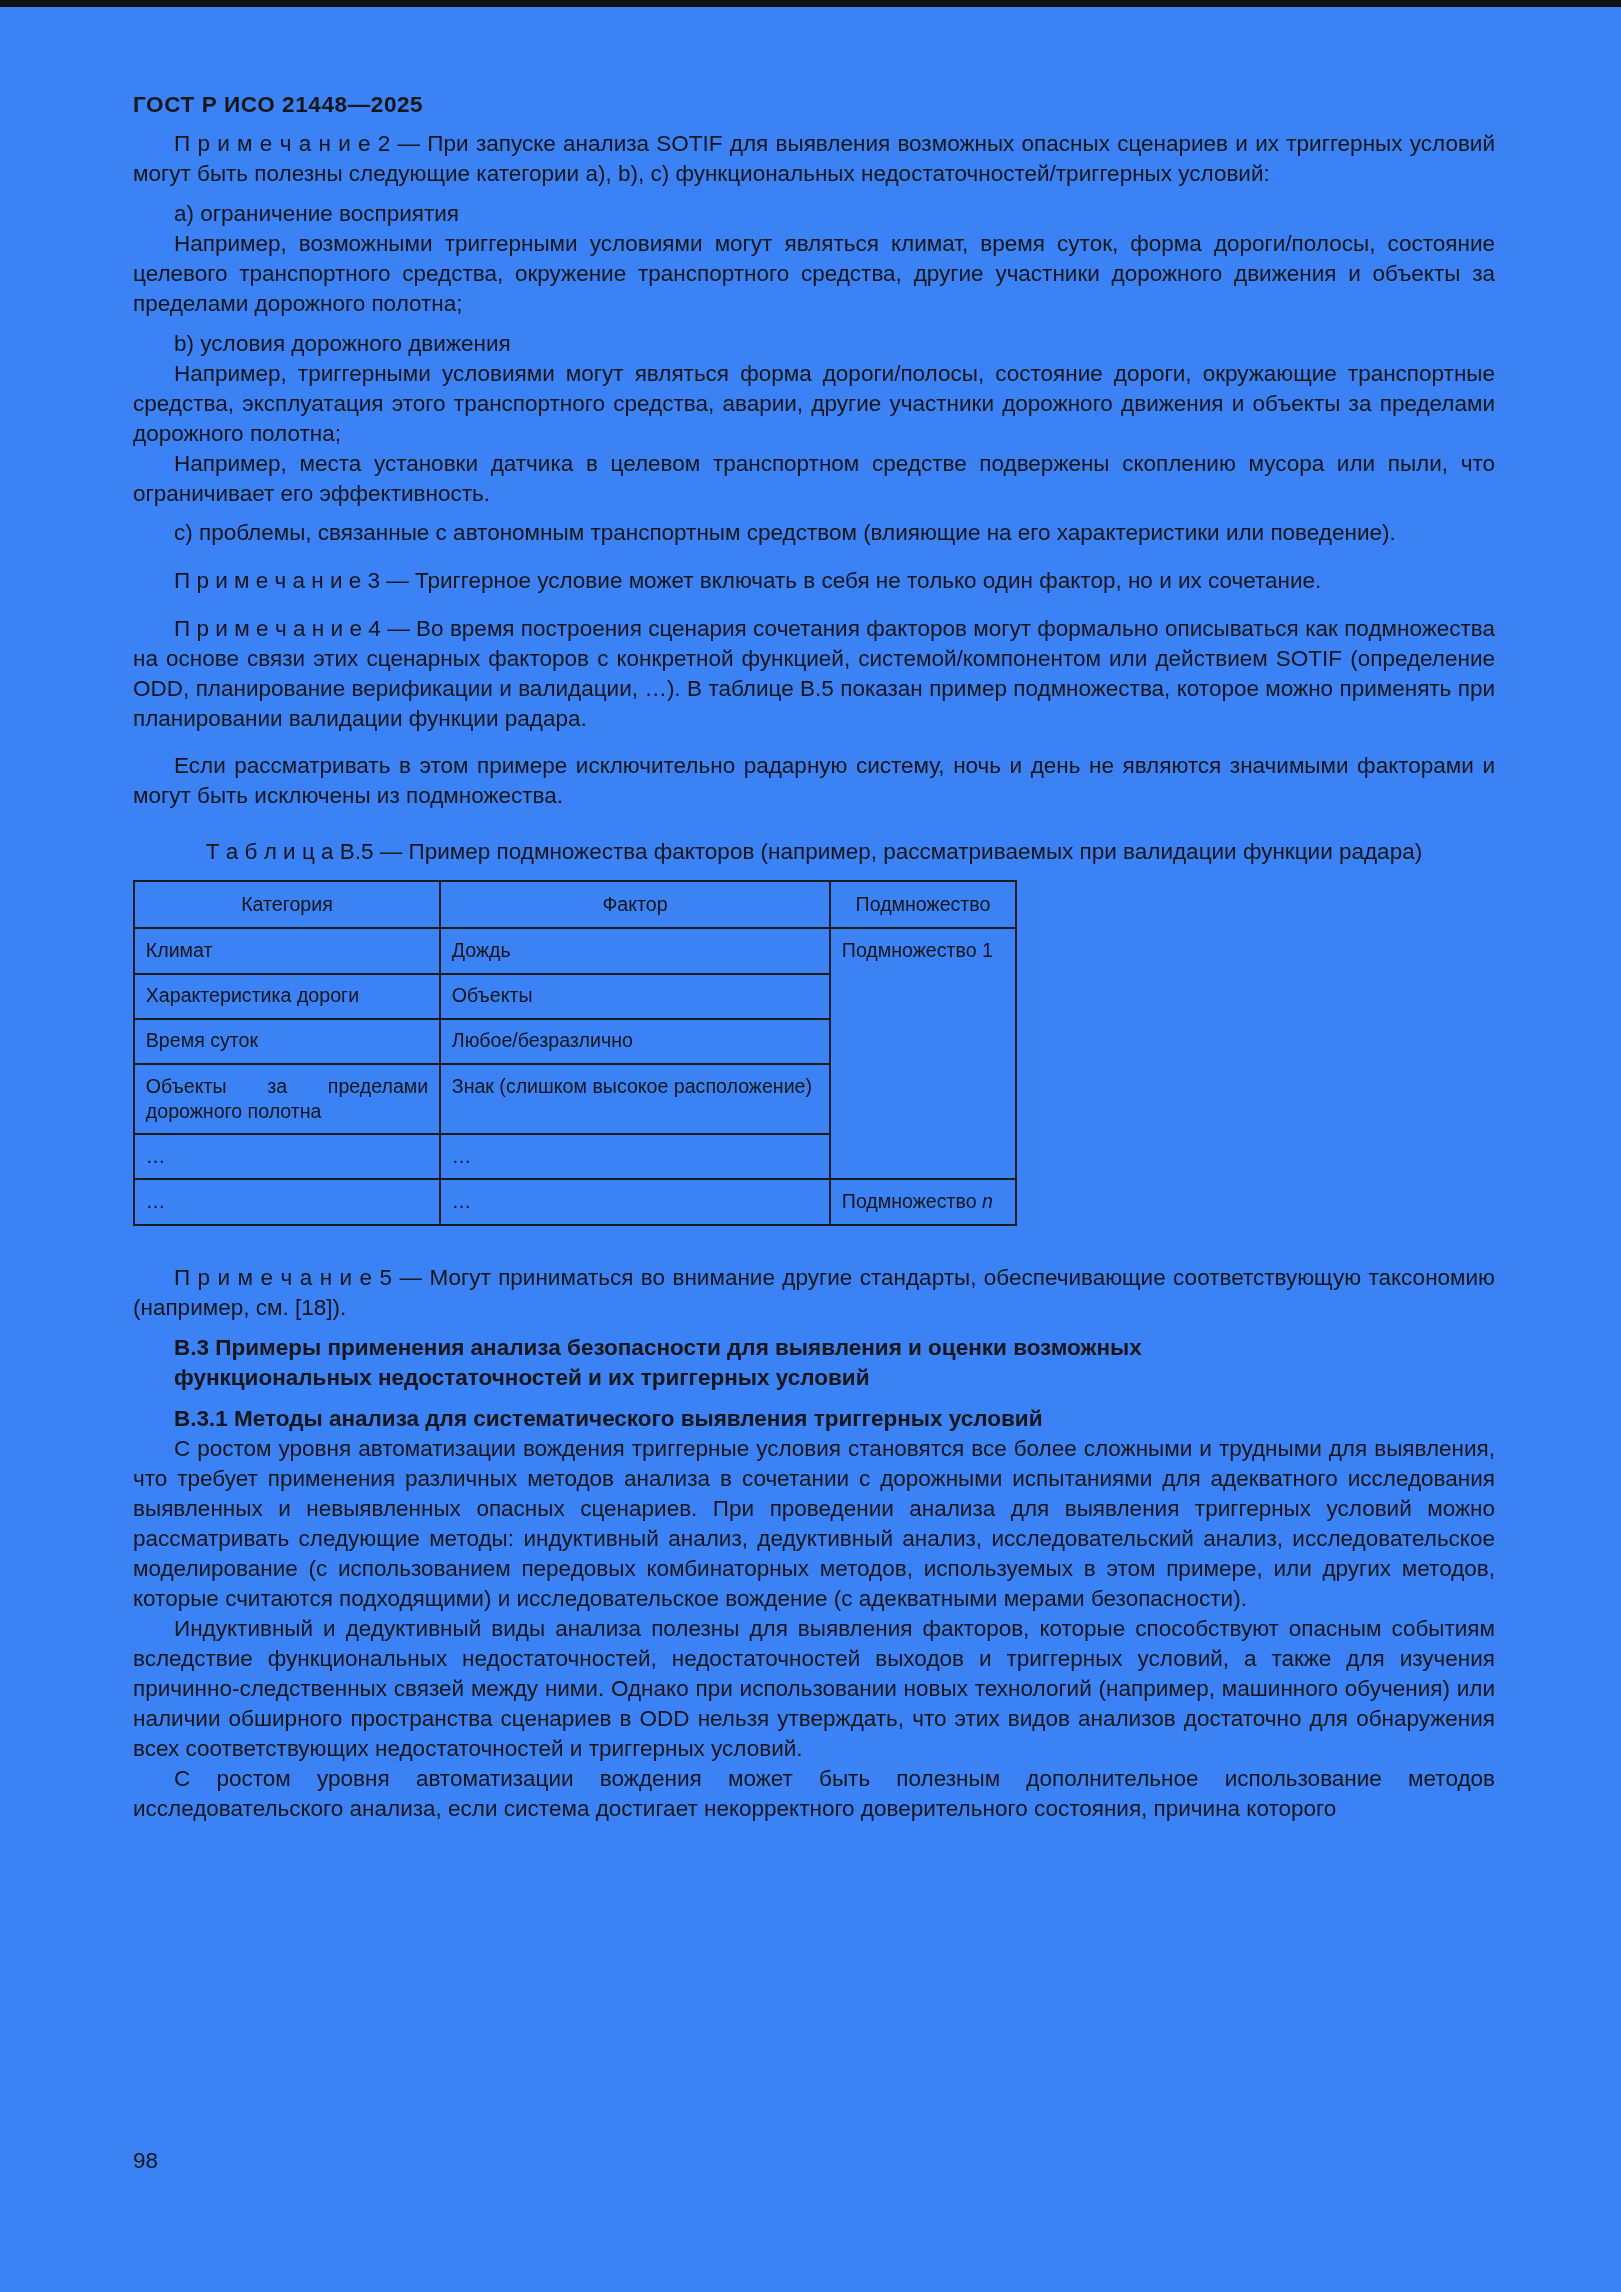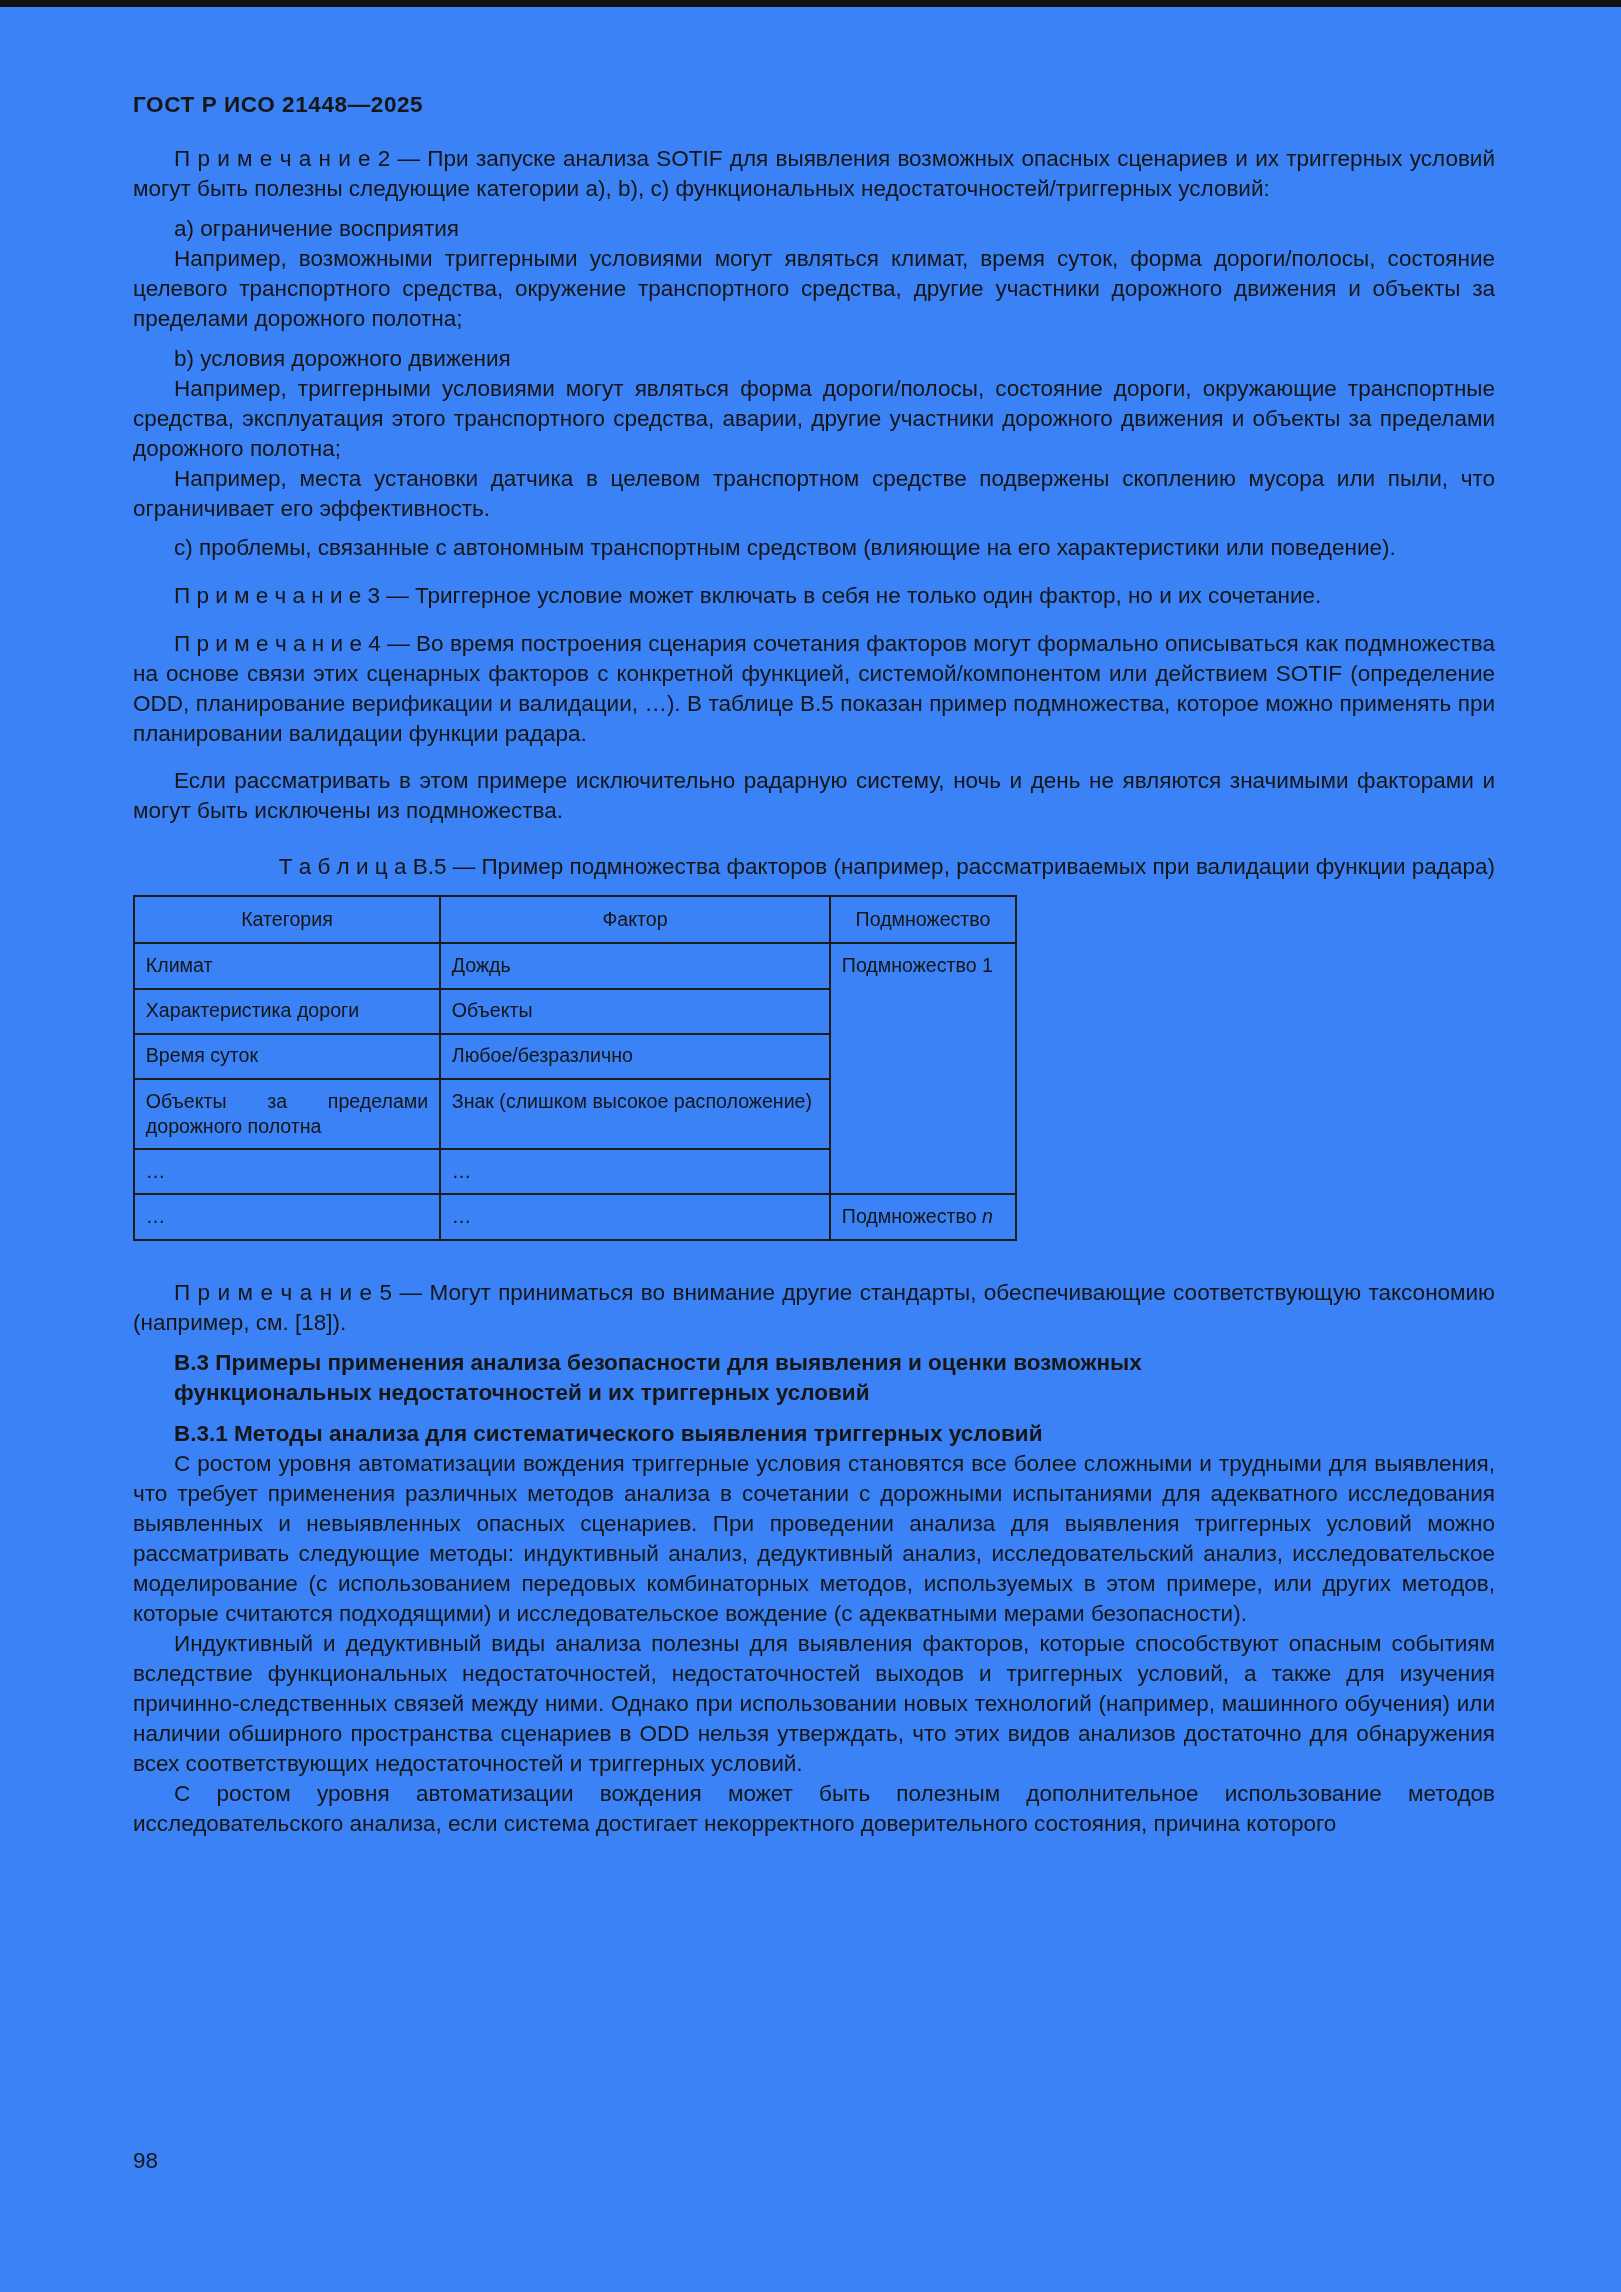--- a/index.html
+++ b/index.html
@@ -26,40 +26,40 @@
     position: absolute;
     top: 92px;
     left: 133px;
     font-size: 22.5px;
     font-weight: bold;
     letter-spacing: 0.6px;
   }
 
   .content {
     position: absolute;
-    top: 144px;
+    top: 129px;
     left: 133px;
     width: 1362px;
   }
 
   p {
     margin: 0;
     font-size: 22.5px;
     line-height: 30px;
     text-align: justify;
   }
 
   .indent { text-indent: 41px; }
 
   .gap-s  { margin-top: 9.8px; }
   .gap-m  { margin-top: 17.6px; }
 
   .table-caption {
     margin-top: 25.5px;
-    text-align: right;
+    text-align: center;
   }
 
   table.factors {
     margin-top: 13.7px;
     border-collapse: collapse;
     table-layout: fixed;
     width: 882px;
   }
   table.factors col.c1 { width: 306px; }
   table.factors col.c2 { width: 390px; }

